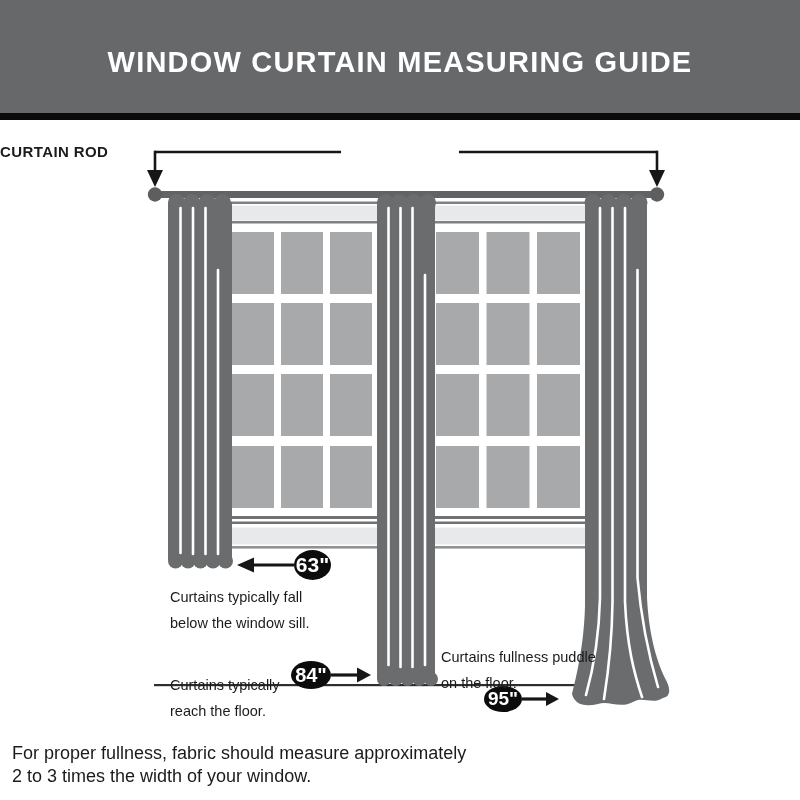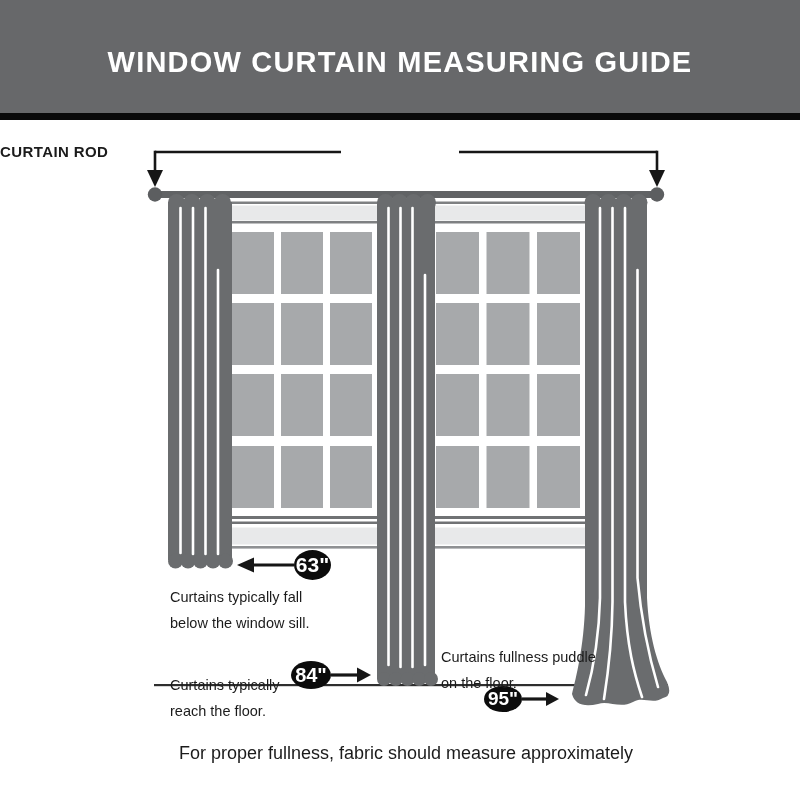--- a/index.html
+++ b/index.html
@@ -42,21 +42,21 @@
   .cap-63{left:170px;top:584px;width:172px;}
   .cap-84{left:170px;top:644px;width:140px;margin-top:28px;}
   .cap-95{left:441px;top:644px;width:160px;}
   .badge{
     position:absolute;background:var(--badge,#0c0c0c);color:#fff;border-radius:50%;
     display:flex;align-items:center;justify-content:center;font-weight:bold;
   }
   .badge-63{left:294px;top:550px;width:37px;height:30px;font-size:21px;}
   .badge-84{left:291px;top:661px;width:40px;height:28px;font-size:20px;}
   .badge-95{left:484px;top:686px;width:38px;height:26px;font-size:19px;}
-  .footer-note{position:absolute;left:12px;right:0;top:742px;text-align:center;
+  .footer-note{position:absolute;left:12px;right:0;top:742px;
     font-size:18px;line-height:23px;}
 </style>
 </head>
 <body>
 
 <div class="stage">
 
   <header class="banner">
     <h1>WINDOW CURTAIN MEASURING GUIDE</h1>
   </header>
@@ -204,14 +204,15 @@
   <div class="caption cap-63">Curtains typically fall below the window sill.</div>
 
   <div class="badge badge-84">84"</div>
   <div class="caption cap-84">Curtains typically reach the floor.</div>
 
   <div class="badge badge-95">95"</div>
   <div class="caption cap-95">Curtains fullness puddle on the floor.</div>
 
   <div class="footer-note">
     <div>For proper fullness, fabric should measure approximately</div>
+    <div>2 to 3 times the width of your window.</div>
   </div>
 </div>
 
 </body></html>

